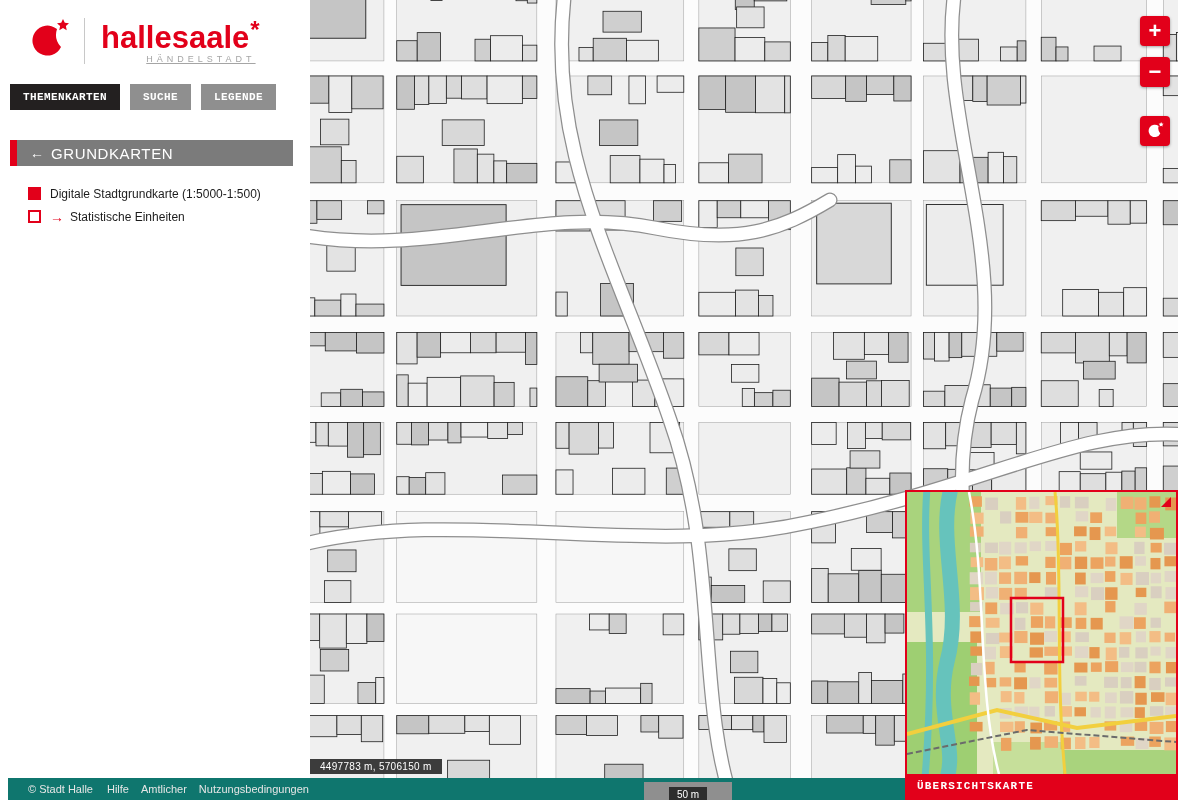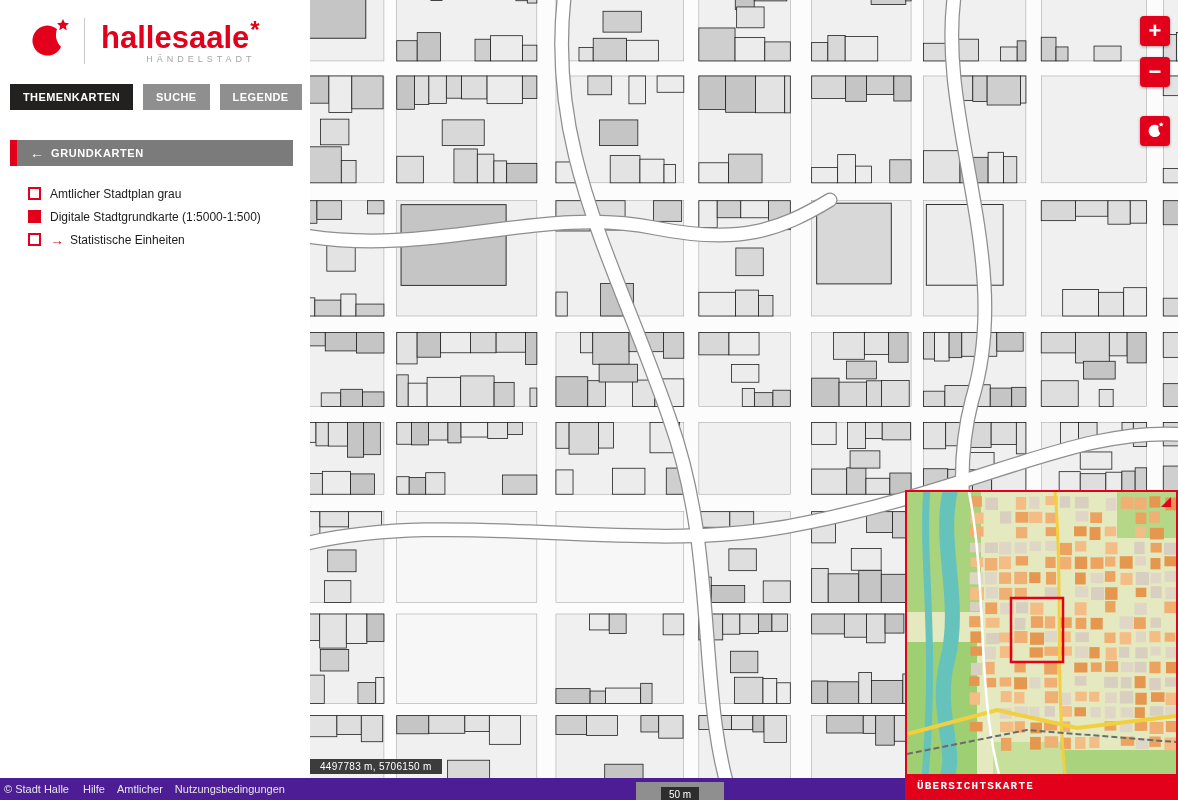--- a/index.html
+++ b/index.html
@@ -13,51 +13,51 @@
   .coords{position:absolute;left:0;bottom:26px;background:rgba(45,45,45,0.92);color:#fff;font-size:10px;padding:2px 10px;letter-spacing:0.3px;}
 
   
   .sidebar{position:absolute;left:0;top:0;width:310px;height:800px;background:#fff;z-index:10;}
   .brand{display:flex;align-items:center;padding:10px 0 0 26px;height:72px;}
   .brand-divider{width:1px;height:46px;background:#c8c8c8;margin:0 16px 0 14px;}
   .wordmark{font-size:31px;color:#e2001a;line-height:1;white-space:nowrap;}
   .wm-bold{font-weight:bold;}
   .wm-light{font-weight:bold;}
   .wm-ast{font-weight:bold;font-size:24px;vertical-align:10px;margin-left:1px;}
-  .brand-subtitle{text-align:right;font-size:9px;letter-spacing:4px;color:#a5a5a5;margin-top:1px;padding-right:4px;}
+  .brand-subtitle{text-align:right;font-size:9px;letter-spacing:4px;color:#a5a5a5;margin-top:1px;padding-right:4px;text-decoration:underline;}
 
   .tabs{display:flex;gap:10px;padding:0 10px;margin-top:12px;}
-  .tab{border:none;height:26px;padding:0 13px;background:#8f8f8f;color:#fff;font-family:Liberation Sans, sans-serif;font-size:11px;font-weight:bold;letter-spacing:0.4px;cursor:pointer;}
+  .tab{border:none;height:26px;padding:0 13px;background:#8f8f8f;color:#fff;font-family:Liberation Mono, monospace;font-size:11px;font-weight:bold;letter-spacing:0.4px;cursor:pointer;}
   .tab.active{background:#232020;}
 
   .panel-header{position:relative;margin:30px 17px 0 10px;height:26px;background:#7b7b7b;display:flex;align-items:center;cursor:pointer;}
   .panel-header .accent{position:absolute;left:0;top:0;width:7px;height:100%;background:#e2001a;}
   .back-arrow{color:#fff;font-size:14px;margin-left:20px;margin-right:7px;line-height:1;}
-  .panel-title{color:#fff;font-size:11px;font-weight:bold;letter-spacing:0.6px;}
+  .panel-title{color:#fff;font-size:15px;font-weight:normal;letter-spacing:0.6px;}
 
   .layer-list{margin-top:16px;}
   .layer-item{display:flex;align-items:center;height:23px;padding-left:28px;cursor:pointer;}
   .checkbox{width:13px;height:13px;border:2px solid #e2001a;background:#fff;margin-right:9px;flex:none;}
   .checkbox.active{background:#e2001a;}
   .layer-label{font-size:12px;color:#1c1c1c;white-space:nowrap;}
   .layer-arrow{color:#e2001a;font-weight:bold;font-size:14px;margin-right:6px;line-height:1;}
 
   
   .map-controls{position:absolute;top:16px;right:8px;z-index:25;display:flex;flex-direction:column;gap:11px;}
   .ctrl-btn{width:30px;height:30px;border:none;border-radius:4px;background:#e2001a;color:#fff;font-size:22px;font-weight:bold;font-family:inherit;display:flex;align-items:center;justify-content:center;cursor:pointer;box-shadow:0 1px 3px rgba(0,0,0,0.35);padding:0;line-height:1;}
   .ctrl-locate{margin-top:18px;}
 
   
   .overview{position:absolute;right:0;bottom:0;width:273px;height:310px;background:#fff;border:2px solid #e2001a;z-index:20;cursor:pointer;}
   .overview svg{display:block;}
   .overview-label{height:24px;background:#e2001a;color:#fff;font-size:11px;font-weight:bold;letter-spacing:1.2px;display:flex;align-items:center;padding-left:10px;font-family:Liberation Mono, monospace;}
   .overview-collapse{position:absolute;top:3px;right:3px;width:14px;height:14px;display:flex;align-items:center;justify-content:center;cursor:pointer;}
 
   
-  .footer{position:absolute;left:0;right:0;bottom:0;height:22px;background:#4c1d95;color:#e6e6e6;display:flex;align-items:center;font-size:11px;z-index:15;padding-left:4px;}
+  .footer{position:absolute;left:8px;right:0;bottom:0;height:22px;background:#0f766e;color:#e6e6e6;display:flex;align-items:center;font-size:11px;z-index:15;padding-left:20px;}
   .footer-copy{margin-right:14px;}
   .footer-link{color:#e6e6e6;text-decoration:none;margin-right:12px;cursor:pointer;}
   .scale{position:absolute;left:636px;top:4px;width:88px;height:25px;background:#8f8f8f;display:flex;align-items:center;justify-content:center;}
   .scale-badge{background:#2d2d2d;color:#fff;font-size:10px;padding:0 8px;line-height:15px;height:15px;}
 </style>
 </head>
 <body>
 
 <div class="app">
 
@@ -614,24 +614,20 @@
     </div>
 
     <div class="panel-header">
       <span class="accent"></span>
       <span class="back-arrow">←</span>
       <span class="panel-title">GRUNDKARTEN</span>
     </div>
 
     <div class="layer-list">
       <div class="layer-item">
-        <span class="checkbox"></span>
-        <span class="layer-label">Amtlicher Stadtplan grau</span>
-      </div>
-      <div class="layer-item">
         <span class="checkbox active"></span>
         <span class="layer-label">Digitale Stadtgrundkarte (1:5000-1:500)</span>
       </div>
       <div class="layer-item">
         <span class="checkbox"></span>
         <span class="layer-arrow">→</span>
         <span class="layer-label">Statistische Einheiten</span>
       </div>
     </div>
   </div>

